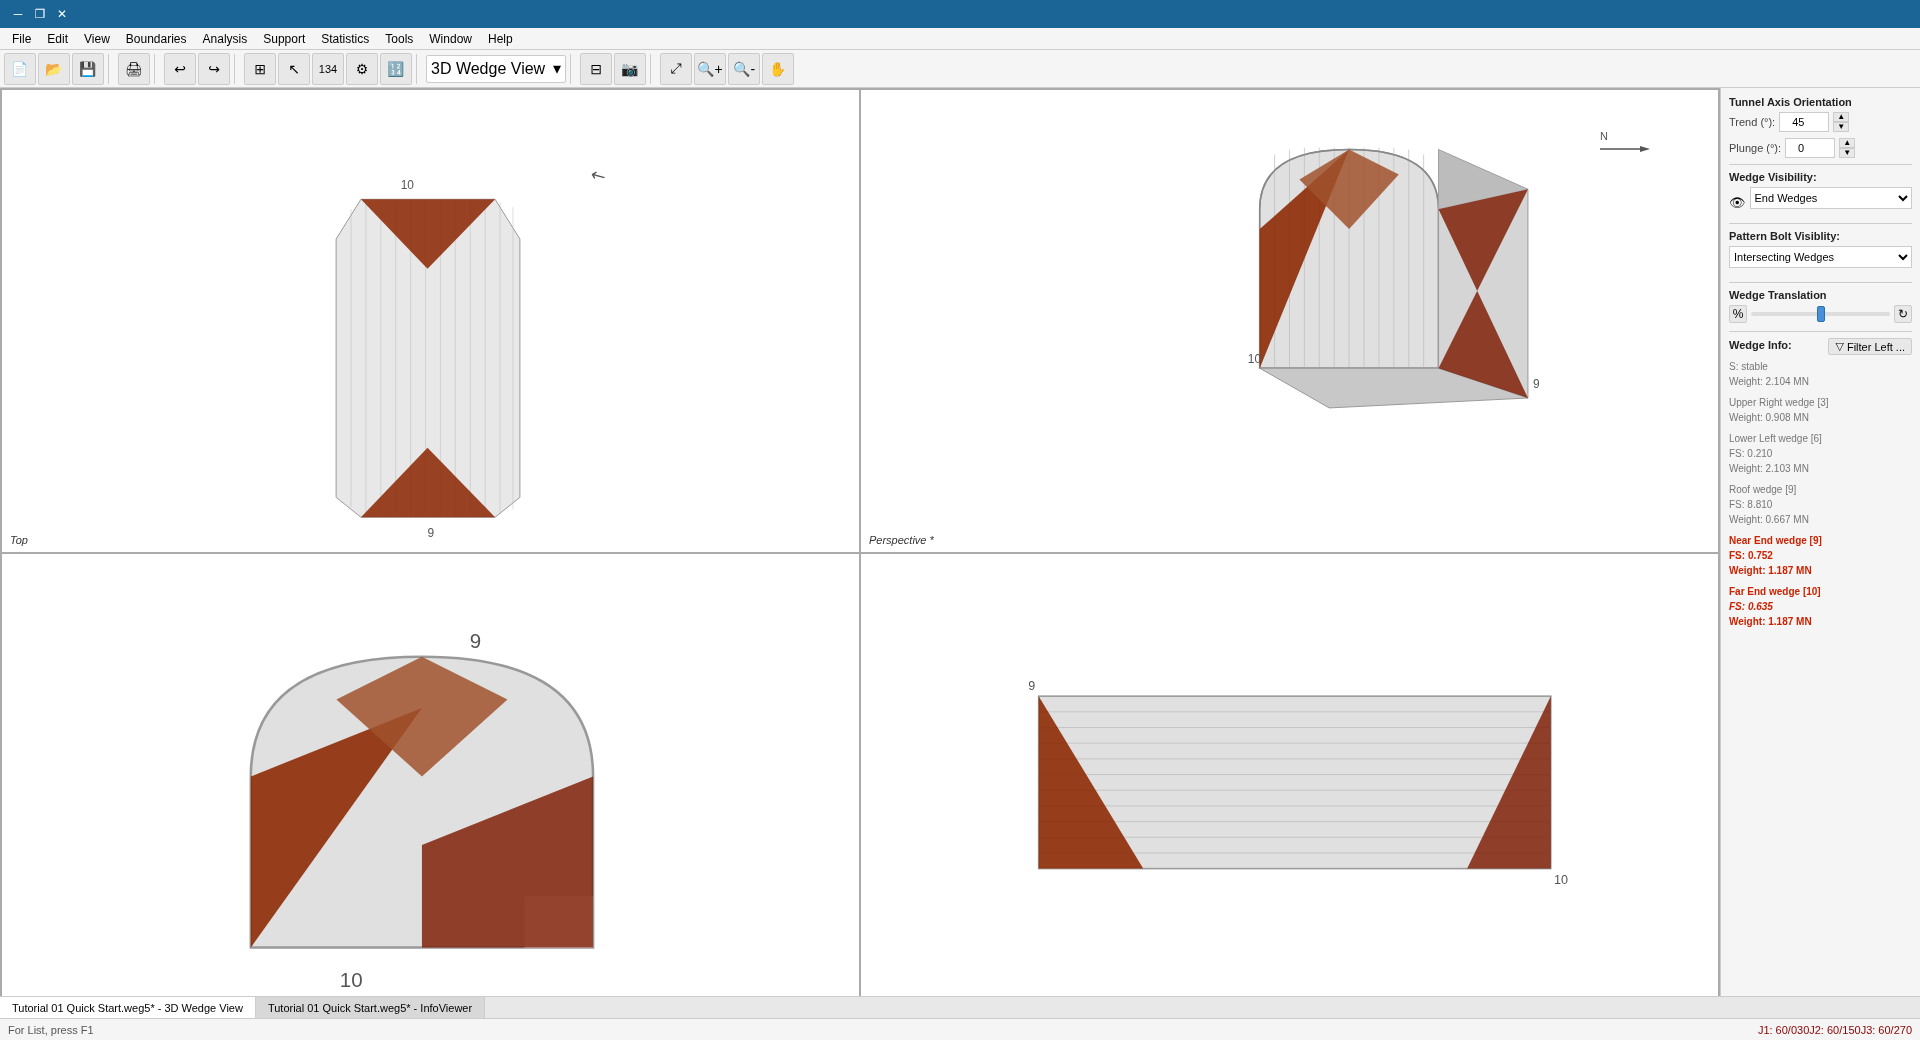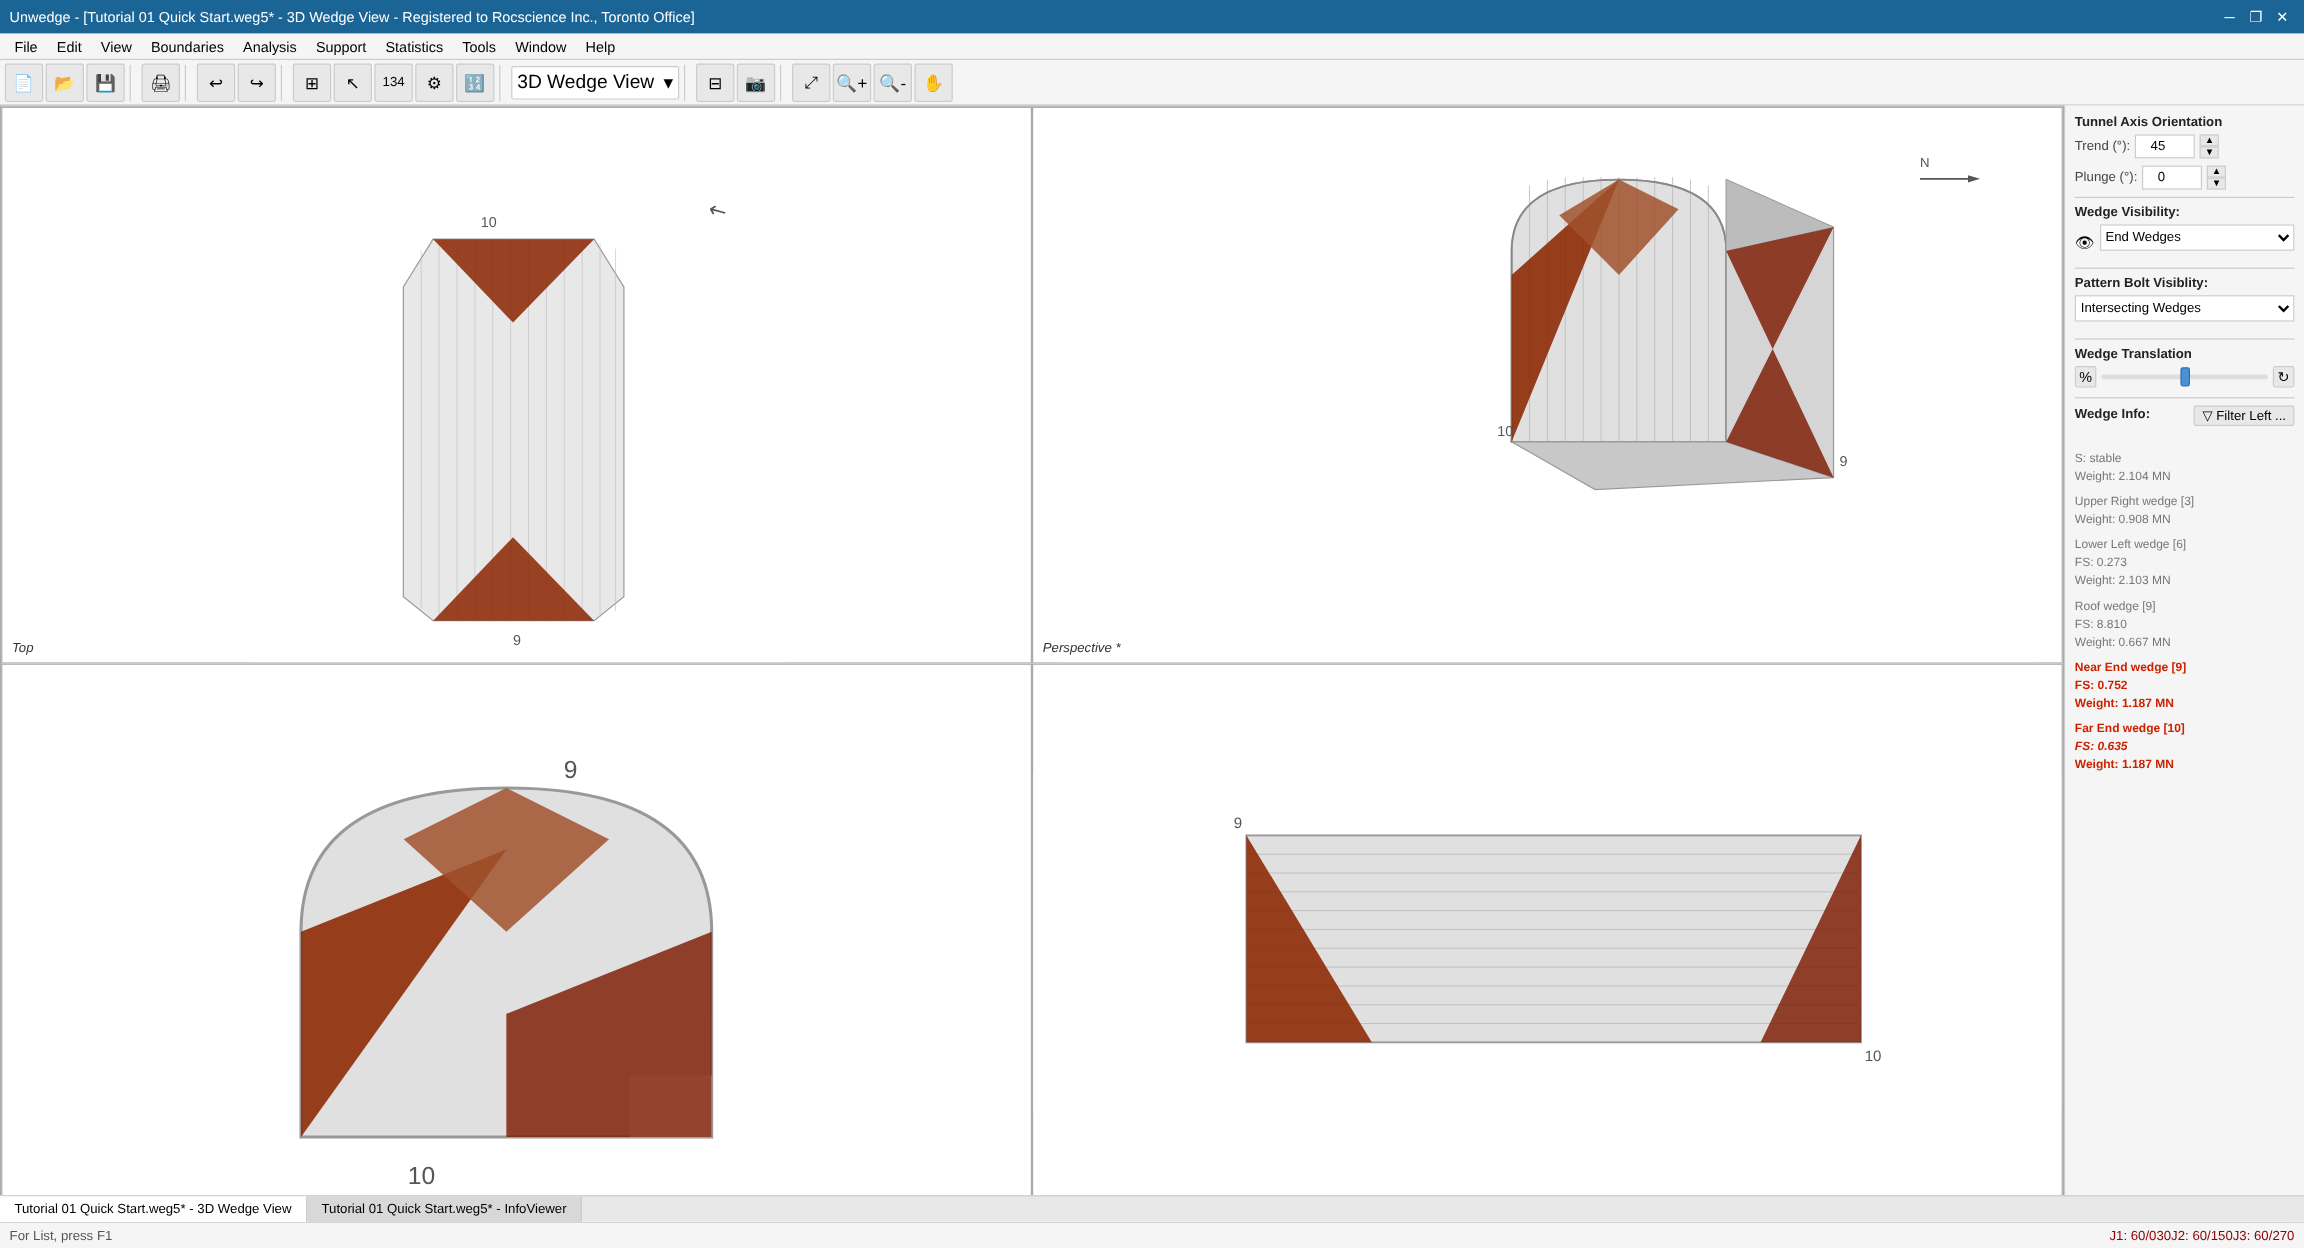--- a/index.html
+++ b/index.html
@@ -140,21 +140,21 @@
       font-size: 11px;
       margin-bottom: 8px;
     }
     .panel-divider { border-top: 1px solid #ccc; margin: 6px 0; }
 
     
     #wedge-info-header {
       display: flex;
       align-items: center;
       justify-content: space-between;
-      margin-bottom: 20px;
+      margin-bottom: 4px;
     }
     .filter-btn {
       background: #e8e8e8;
       border: 1px solid #ccc;
       border-radius: 2px;
       padding: 1px 6px;
       font-size: 11px;
       cursor: pointer;
       display: flex; align-items: center; gap: 3px;
     }
@@ -268,21 +268,20 @@
       cursor: pointer;
       font-size: 8px;
       line-height: 1;
       padding: 0;
     }
   </style>
 </head>
 <body>
 
 <div id="titlebar">
-  <span>Unwedge - [Tutorial 01 Quick Start.weg5* - 3D Wedge View - Registered to Rocscience Inc., Toronto Office]</span>
   <div class="win-controls">
     <button class="win-btn">─</button>
     <button class="win-btn">❐</button>
     <button class="win-btn close">✕</button>
   </div>
 </div>
 
 <div id="menubar">
   <span class="menu-item">File</span>
   <span class="menu-item">Edit</span>
@@ -527,21 +526,21 @@
       <div class="wedge-entry">
         <div class="wedge-name" style="color:#777;">S: stable</div>
         <div class="wedge-weight" style="color:#777;">Weight: 2.104 MN</div>
       </div>
       <div class="wedge-entry">
         <div class="wedge-name" style="color:#777;">Upper Right wedge [3]</div>
         <div class="wedge-weight" style="color:#777;">Weight: 0.908 MN</div>
       </div>
       <div class="wedge-entry">
         <div class="wedge-name" style="color:#777;">Lower Left wedge [6]</div>
-        <div class="wedge-fs" style="color:#777;">FS: 0.273</div>
+        <div class="wedge-fs" style="color:#777;">FS: 0.210</div>
         <div class="wedge-weight" style="color:#777;">Weight: 2.103 MN</div>
       </div>
       <div class="wedge-entry">
         <div class="wedge-name" style="color:#777;">Roof wedge [9]</div>
         <div class="wedge-fs" style="color:#777;">FS: 8.810</div>
         <div class="wedge-weight" style="color:#777;">Weight: 0.667 MN</div>
       </div>
       <div class="wedge-entry active">
         <div class="wedge-name" style="color:#cc2200;font-weight:bold;">Near End wedge [9]</div>
         <div class="wedge-fs" style="color:#cc2200;">FS: 0.752</div>

